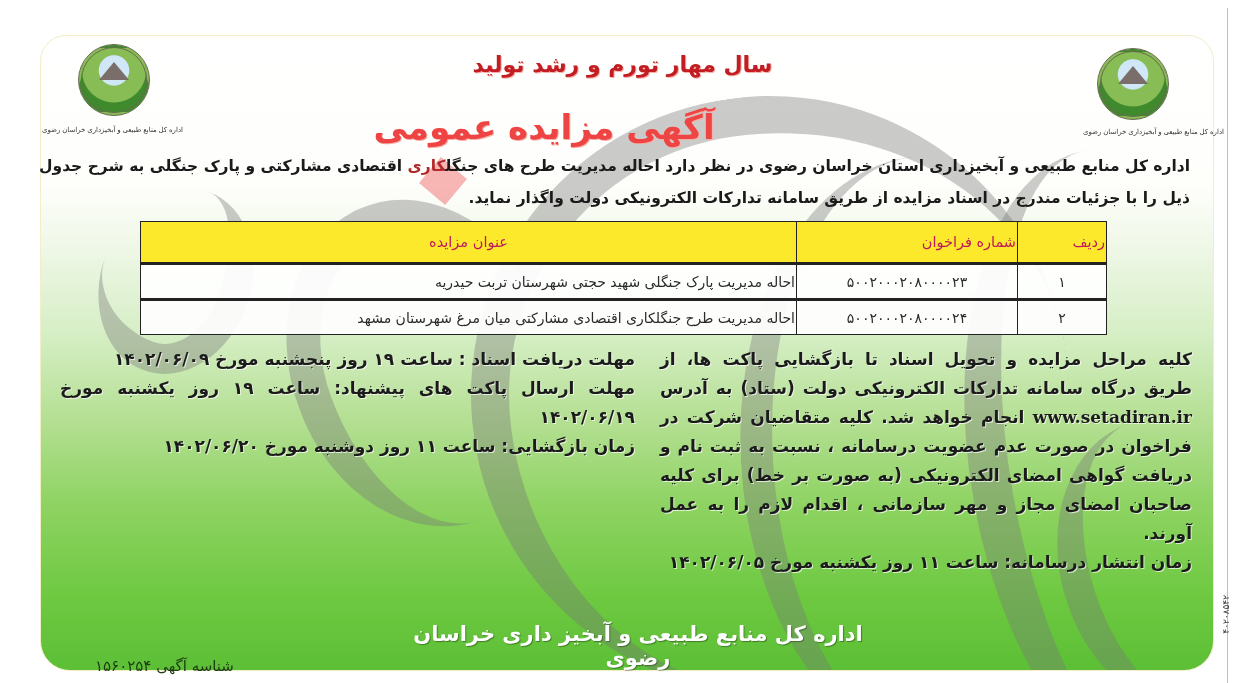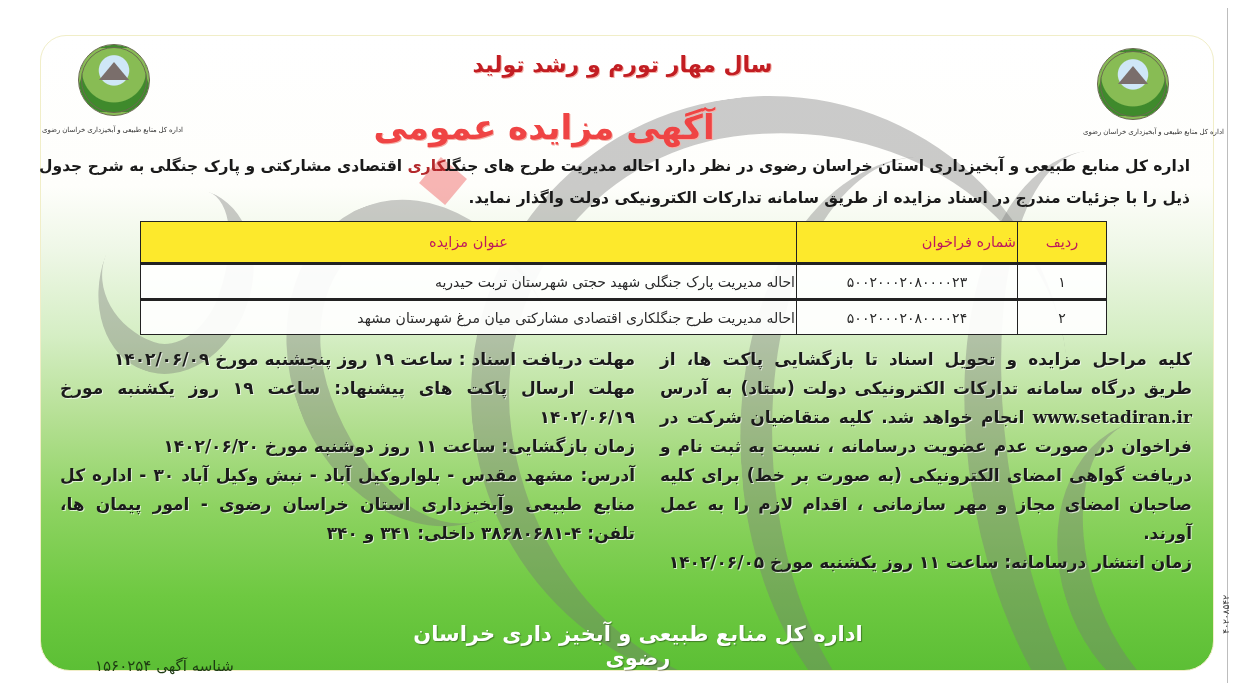--- a/index.html
+++ b/index.html
@@ -75,21 +75,21 @@
     }
     table.auctions th {
       background: #fde92c; font-weight: normal; height: 38px; color: #be185d;
       border-left: 1px solid #222; border-right: 1px solid #222; font-size: 14.5px;
     }
     table.auctions td {
       height: 31px; color: #2a2a2a; text-align: center;
       border-left: 1px solid #222; border-right: 1px solid #222; border-top: 3px solid #222;
     }
     table.auctions td.title-cell { text-align: right; }
-    .col-row { width: 86px; }
+    .col-row { width: 86px; text-align: right; }
     .col-num { width: 218px; text-align: right; }
 
     .col-text {
       position: absolute; direction: rtl; text-align: justify; text-align-last: right;
       font-weight: bold; font-size: 17px; color: #1b1b1b; line-height: 29px;
       text-shadow: 1px 1px 0 rgba(255,255,255,0.7);
     }
     .col-right { left: 660px; top: 345px; width: 532px; }
     .col-left { left: 60px; top: 345px; width: 575px; }
     .col-text p { margin: 0; }
@@ -161,17 +161,16 @@
 
 <div class="col-text col-right">
   <p><span>کلیه مراحل مزایده و تحویل اسناد تا بازگشایی پاکت ها، از طریق درگاه سامانه تدارکات الکترونیکی دولت (ستاد) به آدرس </span><span class="ltr">www.setadiran.ir</span><span> انجام خواهد شد. کلیه متقاضیان شرکت در فراخوان در صورت عدم عضویت درسامانه ، نسبت به ثبت نام و دریافت گواهی امضای الکترونیکی (به صورت بر خط) برای کلیه صاحبان امضای مجاز و مهر سازمانی ، اقدام لازم را به عمل آورند.</span></p>
   <p>زمان انتشار درسامانه: ساعت ۱۱ روز یکشنبه مورخ ۱۴۰۲/۰۶/۰۵</p>
 </div>
 
 <div class="col-text col-left">
   <p>مهلت دریافت اسناد : ساعت ۱۹ روز پنجشنبه مورخ ۱۴۰۲/۰۶/۰۹</p>
   <p>مهلت ارسال پاکت های پیشنهاد: ساعت ۱۹ روز یکشنبه مورخ ۱۴۰۲/۰۶/۱۹</p>
   <p>زمان بازگشایی: ساعت ۱۱ روز دوشنبه مورخ ۱۴۰۲/۰۶/۲۰</p>
-  <p>آدرس: مشهد مقدس - بلواروکیل آباد - نبش وکیل آباد ۳۰ - اداره کل منابع طبیعی وآبخیزداری استان خراسان رضوی - امور پیمان ها، تلفن: ۴-۳۸۶۸۰۶۸۱ داخلی: ۳۴۱ و ۳۴۰</p>
 </div>
 
 <div class="footer-org">اداره کل منابع طبیعی و آبخیز داری خراسان رضوی</div>
 <div class="footer-id">شناسه آگهی ۱۵۶۰۲۵۴</div>
 
 </body></html>

